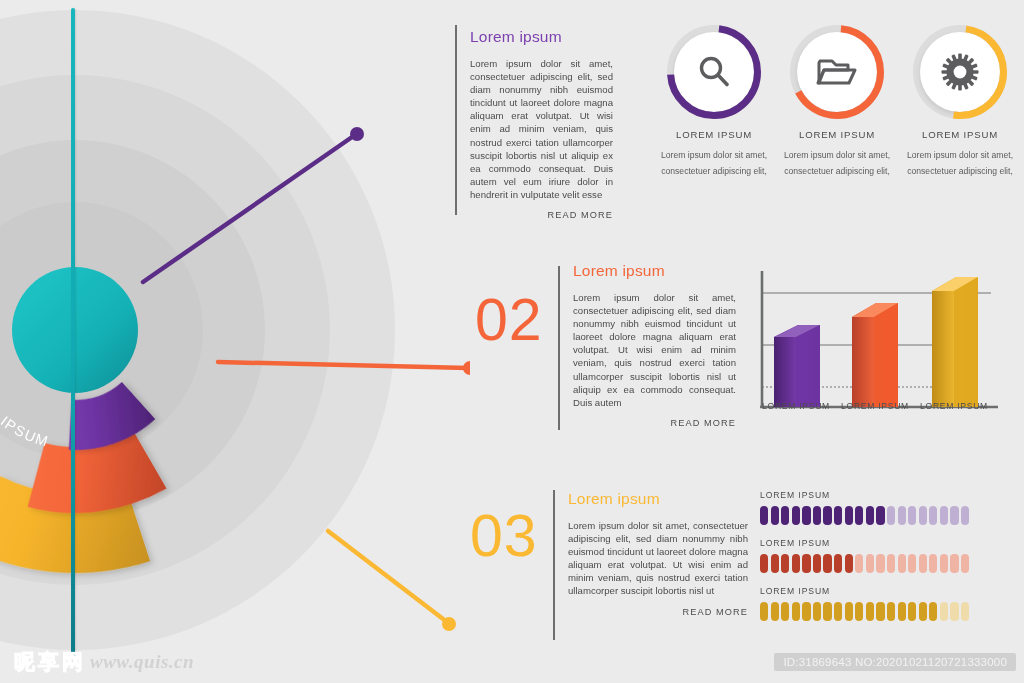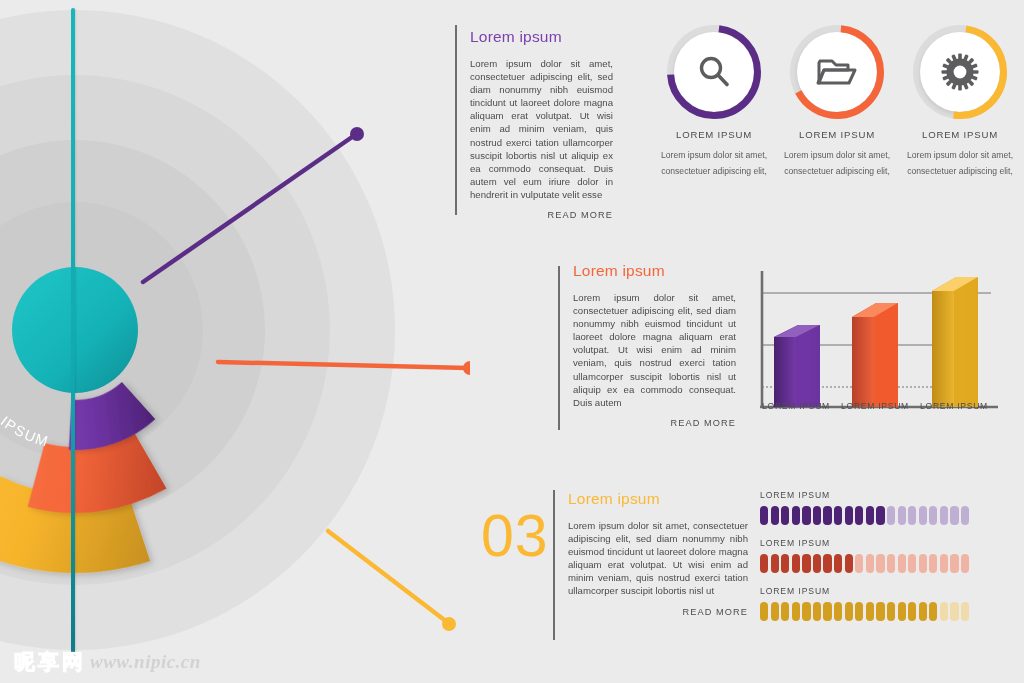--- a/index.html
+++ b/index.html
@@ -27,21 +27,21 @@
   
   .num{
     position:absolute;
     font-size:59px;
     letter-spacing:1px;
     font-weight:400;
     font-family:"Liberation Sans", sans-serif;
   }
   .num-1{left:374px;top:34px;color:#6b34a0;}
   .num-2{left:475px;top:286px;color:#f4663a;}
-  .num-3{left:481px;top:502px;color:#fbb832;}
+  .num-3{left:470px;top:502px;color:#fbb832;}
 
   
   .vbar{position:absolute;width:2px;background:#6d6e70;}
   .vbar-1{left:455px;top:25px;height:190px;}
   .vbar-2{left:558px;top:266px;height:164px;}
   .vbar-3{left:553px;top:490px;height:150px;}
 
   
   .block{position:absolute;}
   .block h3{
@@ -299,20 +299,21 @@
             <circle cx="20" cy="20" r="6.4" fill="#ffffff"></circle>
           </svg>
         </div>
       </div>
       <div class="icon-title">LOREM IPSUM</div>
       <div class="icon-body">Lorem ipsum dolor sit amet, consectetuer adipiscing elit,</div>
     </div>
 
   </div>
 
+  <div class="num num-2">02</div>
   <div class="vbar vbar-2"></div>
   <div class="block b2">
     <h3>Lorem ipsum</h3>
     <div class="body">Lorem ipsum dolor sit amet, consectetuer adipiscing elit, sed diam nonummy nibh euismod tincidunt ut laoreet dolore magna aliquam erat volutpat. Ut wisi enim ad minim veniam, quis nostrud exerci tation ullamcorper suscipit lobortis nisl ut aliquip ex ea commodo consequat. Duis autem</div>
     <div class="more">READ MORE</div>
   </div>
 
   <svg id="chart" viewBox="0 0 258 170">
     <defs>
       <linearGradient id="bPurpleF" x1="0" y1="0" x2="1" y2="0">
@@ -451,16 +452,17 @@
         </div>
     </div>
   </div>
 
   <div class="wm-left">
     <div class="wm-cn">
       <span>昵</span>
       <span>享</span>
       <span>网</span>
     </div>
-    <div class="wm-url">www.nipic.cn</div>
-  </div>
+    <div class="wm-url">www.quis.cn</div>
+  </div>
+  <div class="wm-right">ID:31869643 NO:20201021120721333000</div>
 
 </div>
 
 </body></html>

